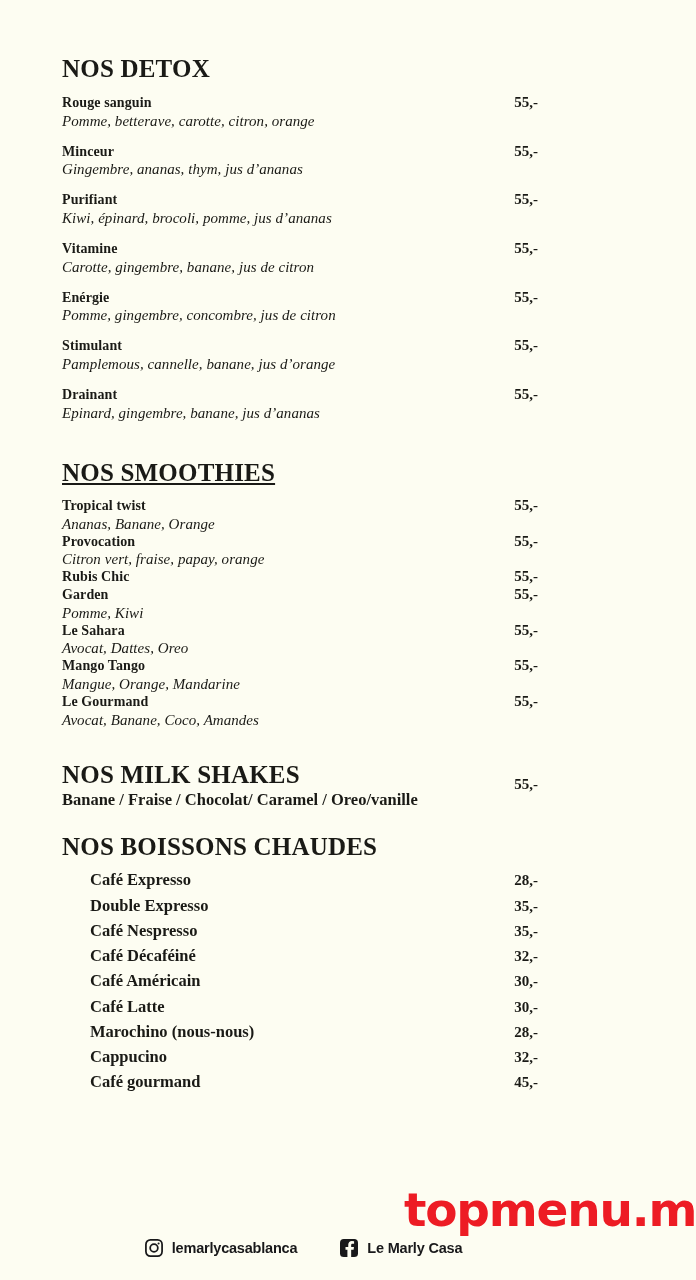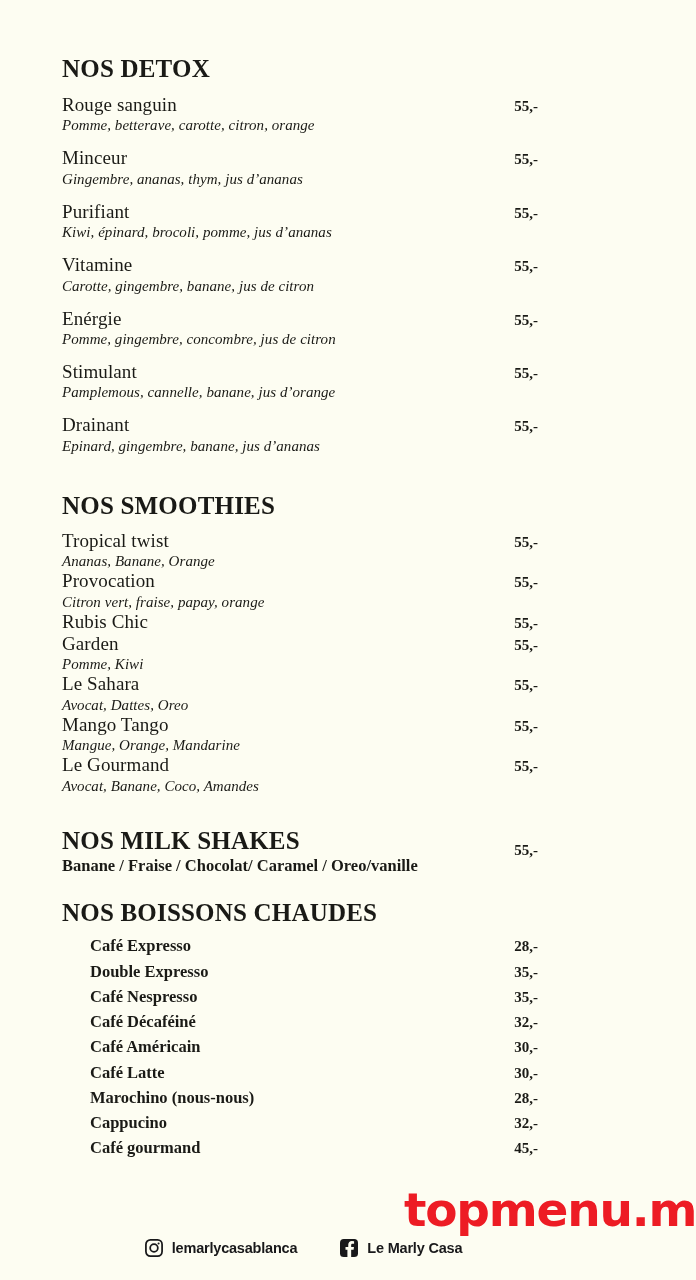--- a/index.html
+++ b/index.html
@@ -37,22 +37,22 @@
   .item {
     position: relative;
     margin: 0;
   }
   .item-row {
     display: flex;
     align-items: baseline;
     justify-content: space-between;
   }
   .item-name {
-    font-size: 19px;
-    font-weight: normal;
+    font-size: 14px;
+    font-weight: bold;
     line-height: 1.18;
     letter-spacing: 0.1px;
     white-space: nowrap;
   }
   .item-price {
     font-size: 15px;
     font-weight: bold;
     line-height: 1.18;
     white-space: nowrap;
     text-align: right;
@@ -65,21 +65,21 @@
     line-height: 1.2;
     letter-spacing: 0.05px;
     white-space: nowrap;
   }
 
   
   .detox-heading { padding-top: 56px; }
   .detox-list { margin-top: 13px; }
   .detox-list .item + .item { margin-top: 13px; }
 
-  .smoothies-heading { margin-top: 38px; }
+  .smoothies-heading { margin-top: 38px; text-decoration: underline; }
   .smoothies-list { margin-top: 12px; }
   .smoothies-list .item + .item { }
 
   
   .milkshakes { margin-top: 33px; }
   .milkshakes-row {
     display: flex;
     align-items: baseline;
     justify-content: space-between;
   }

